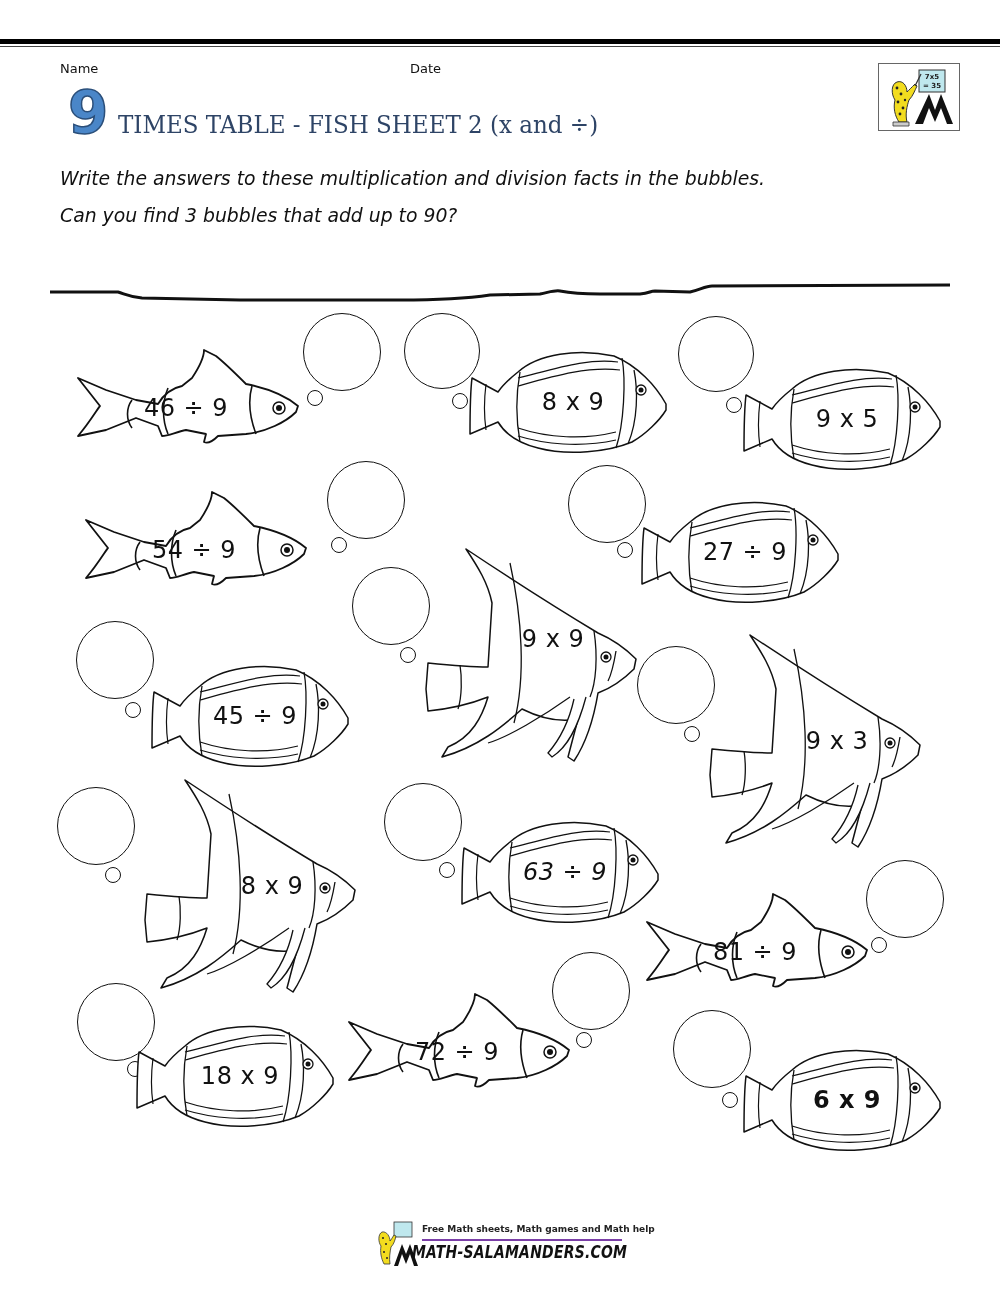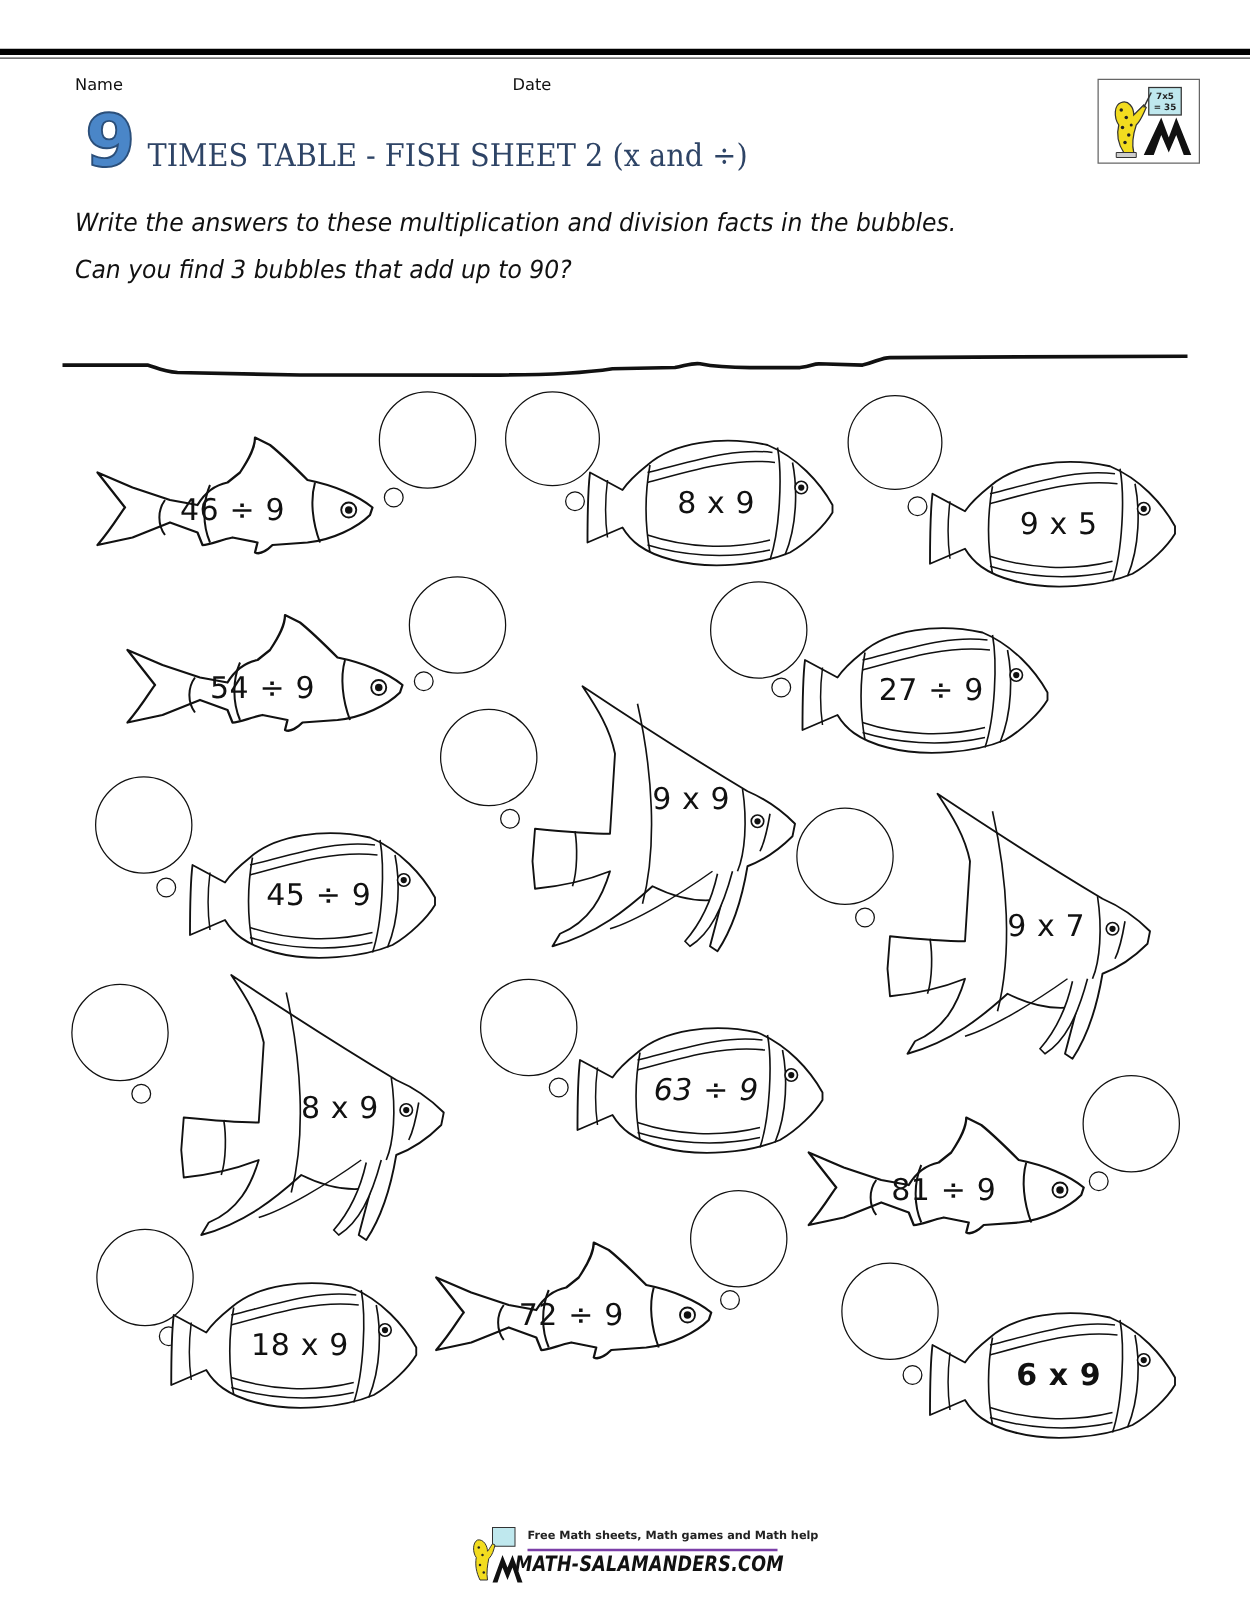--- a/index.html
+++ b/index.html
@@ -112,21 +112,21 @@
           <path d="M148 22 C152 44 152 70 148 92" fill="none" stroke="#111" stroke-width="1.3"></path>
           <path d="M182 34 C184 50 184 66 182 80" fill="none" stroke="#111" stroke-width="1.2"></path>
           <circle cx="27" cy="40" r="5" fill="#fff" stroke="#111" stroke-width="1.3"></circle>
           <circle cx="27" cy="40" r="2.5" fill="#111"></circle>
         </g>
       </svg>
       <span class="fact" style="left: 105px; top: 52px;">9 x 5</span>
     </div>
     <div class="bubble" style="left: 327px; top: 461px; width: 78px; height: 78px;"></div>
     <div class="bubble" style="left: 331px; top: 537px; width: 16px; height: 16px; border-width: 1.4px;"></div>
-    <div class="fish" style="left: 100px; top: 490px; width: 230px; height: 92px;">
+    <div class="fish" style="left: 84px; top: 490px; width: 230px; height: 92px;">
       <svg width="230" height="92" viewBox="0 0 230 92">
         <g>
           <path d="M2 30 L30 42 L60 52 L82 56 C88 46 96 40 106 38 L116 30 C124 18 128 10 128 2 L140 8 C150 16 160 26 170 36 C190 40 210 48 222 58 L220 64 C210 74 190 84 170 86 L142 88 C138 92 132 96 128 94 L130 86 L110 82 C100 84 92 88 86 88 L82 78 L60 70 L30 82 L2 88 C14 74 22 60 24 58 Z" fill="#fff" stroke="#111" stroke-width="1.8" stroke-linejoin="round"></path>
           <path d="M56 52 C50 60 50 72 56 80" fill="none" stroke="#111" stroke-width="1.6"></path>
           <path d="M92 40 C86 54 86 72 92 86" fill="none" stroke="#111" stroke-width="1.6"></path>
           <path d="M176 38 C172 52 174 70 180 86" fill="none" stroke="#111" stroke-width="1.6"></path>
           <circle cx="203" cy="60" r="6" fill="#fff" stroke="#111" stroke-width="1.5"></circle>
           <circle cx="203" cy="60" r="3" fill="#111"></circle>
         </g>
       </svg>
@@ -199,21 +199,21 @@
           <path d="M22 104 C24 116 26 126 30 134" fill="none" stroke="#111" stroke-width="1.3"></path>
           <path d="M44 84 C40 110 42 136 48 150" fill="none" stroke="#111" stroke-width="1.3"></path>
           <path d="M128 16 C116 70 112 130 124 176" fill="none" stroke="#111" stroke-width="1.3"></path>
           <path d="M178 118 C176 130 176 150 180 162" fill="none" stroke="#111" stroke-width="1.3"></path>
           <path d="M52 150 C60 180 70 200 86 210 L90 206 C76 190 68 170 64 152" fill="#fff" stroke="#111" stroke-width="1.3"></path>
           <path d="M68 150 C96 170 130 190 150 196" fill="none" stroke="#111" stroke-width="1.2"></path>
           <circle cx="32" cy="110" r="5" fill="#fff" stroke="#111" stroke-width="1.3"></circle>
           <circle cx="32" cy="110" r="2.5" fill="#111"></circle>
         </g>
       </svg>
-      <span class="fact" style="left: 135px; top: 108px;">9 x 7</span>
+      <span class="fact" style="left: 135px; top: 108px;">9 x 3</span>
     </div>
     <div class="bubble" style="left: 57px; top: 787px; width: 78px; height: 78px;"></div>
     <div class="bubble" style="left: 105px; top: 867px; width: 16px; height: 16px; border-width: 1.4px;"></div>
     <div class="fish" style="left: 137px; top: 778px; width: 220px; height: 220px; text-decoration: underline;">
       <svg width="220" height="220" viewBox="0 0 220 220">
         <g transform="translate(220,0) scale(-1,1)">
           <path d="M2 112 C14 100 26 92 40 86 C80 62 130 30 172 2 C160 20 150 36 146 56 L150 120 C170 120 190 118 210 116 L212 142 L210 164 C190 162 170 158 150 150 C156 170 166 190 190 200 L196 210 C160 200 136 180 116 162 C100 170 80 176 60 172 L70 210 L64 214 C52 196 44 170 40 146 C24 140 12 130 4 122 Z" fill="#fff" stroke="#111" stroke-width="1.5" stroke-linejoin="round"></path>
           <path d="M22 104 C24 116 26 126 30 134" fill="none" stroke="#111" stroke-width="1.3"></path>
           <path d="M44 84 C40 110 42 136 48 150" fill="none" stroke="#111" stroke-width="1.3"></path>
           <path d="M128 16 C116 70 112 130 124 176" fill="none" stroke="#111" stroke-width="1.3"></path>

